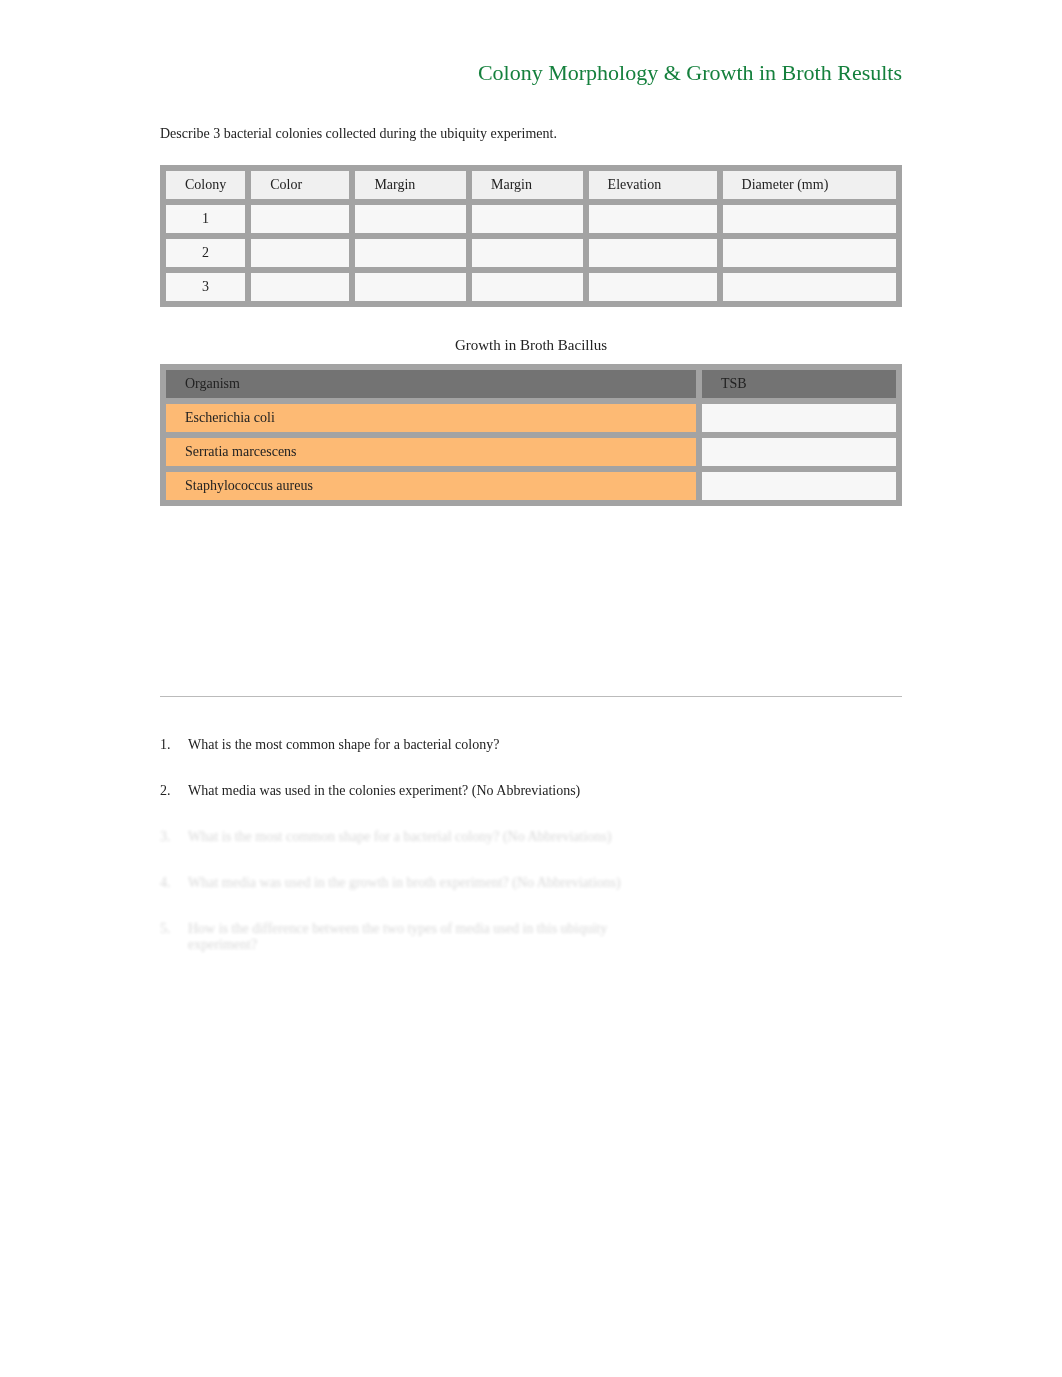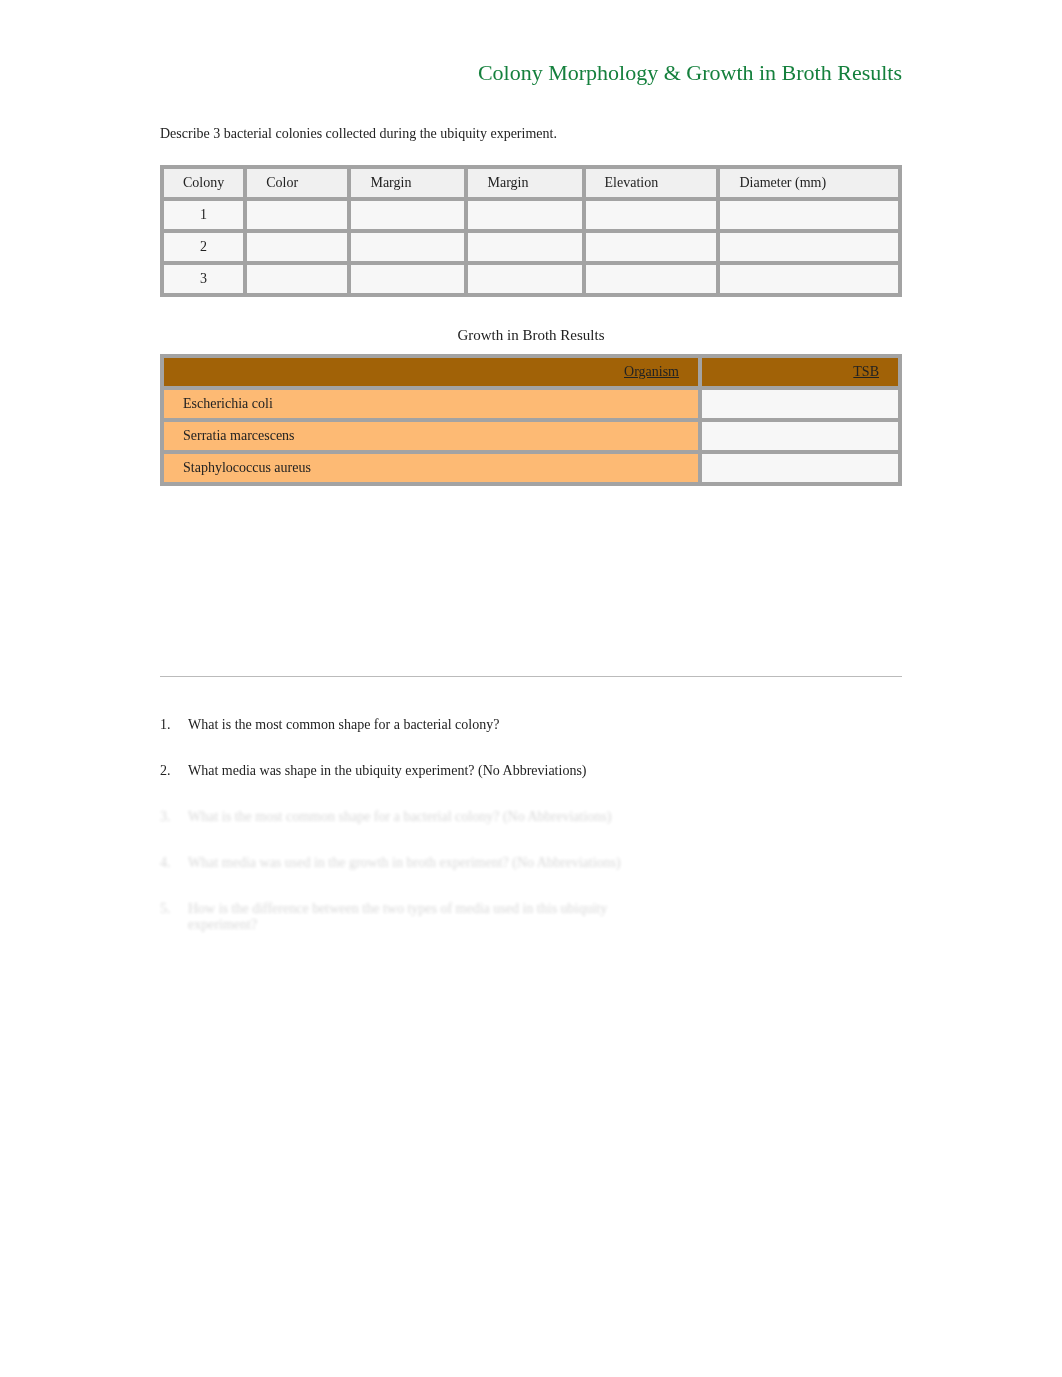--- a/index.html
+++ b/index.html
@@ -31,21 +31,21 @@
       font-size: 14px;
     }
 
     table {
       border-collapse: collapse;
       width: 100%;
       margin-bottom: 30px;
     }
 
     table th, table td {
-      border: 4px solid #a3a3a3;
+      border: 6px solid #a3a3a3;
       padding: 6px 19px;
       font-size: 14px;
       text-align: left;
     }
 
     table th {
       font-weight: normal;
       background: #f0f0f0;
     }
 
@@ -55,23 +55,22 @@
     }
 
     .section-title {
       text-align: center;
       font-size: 15px;
       font-weight: normal;
       margin-bottom: 10px;
     }
 
     .broth-table th {
-      background: #a16207;
-      text-align: right;
-      text-decoration: underline;
+      background: #737373;
+      text-align: left;
     }
 
     .broth-table td:first-child {
       background: #fdba74;
     }
 
     .broth-table td:last-child {
       background: #f7f7f7;
       width: 200px;
     }
@@ -151,21 +150,21 @@
       <td>3</td>
       <td></td>
       <td></td>
       <td></td>
       <td></td>
       <td></td>
     </tr>
   </tbody>
 </table>
 
-<p class="section-title">Growth in Broth Results</p>
+<p class="section-title">Growth in Broth Bacillus</p>
 
 <table class="broth-table">
   <thead>
     <tr>
       <th>Organism</th>
       <th>TSB</th>
     </tr>
   </thead>
   <tbody>
     <tr>
@@ -189,21 +188,21 @@
 
 <div class="questions">
 
   <div class="question-item">
     <span class="question-number">1.</span>
     <span>What is the most common shape for a bacterial colony?</span>
   </div>
 
   <div class="question-item">
     <span class="question-number">2.</span>
-    <span>What media was shape in the ubiquity experiment? (No Abbreviations)</span>
+    <span>What media was used in the colonies experiment? (No Abbreviations)</span>
   </div>
 
   <div class="blurred-question">
     <span class="question-number">3.</span>
     <span>What is the most common shape for a bacterial colony? (No Abbreviations)</span>
   </div>
 
   <div class="blurred-question">
     <span class="question-number">4.</span>
     <span>What media was used in the growth in broth experiment? (No Abbreviations)</span>

